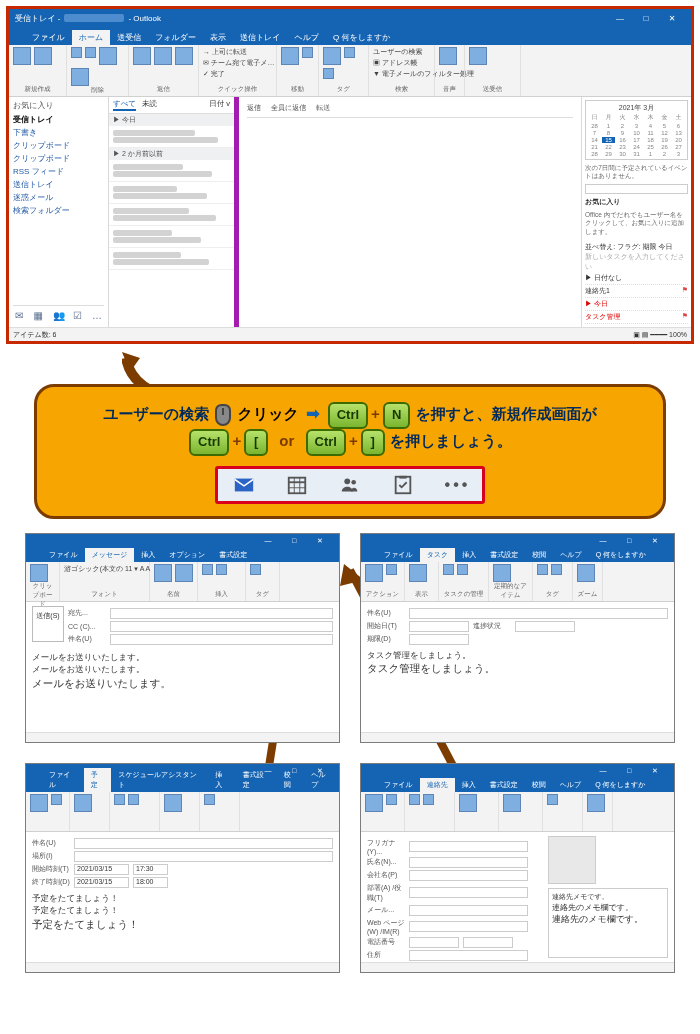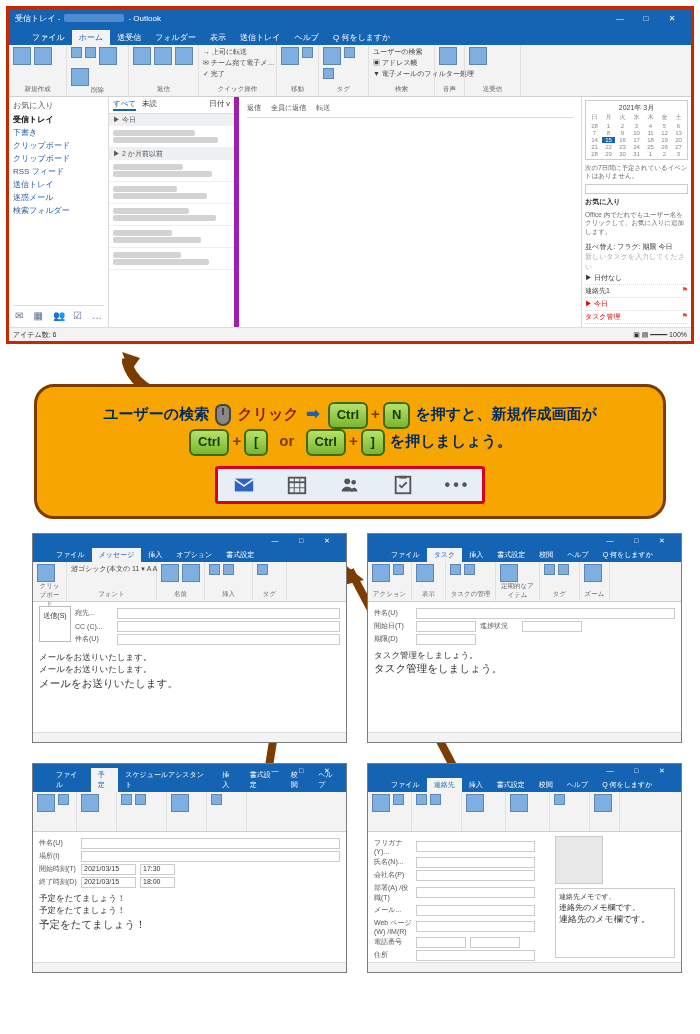--- a/index.html
+++ b/index.html
@@ -58,35 +58,35 @@
 
 
 .callout-wrap{position:relative;margin-top:-2px}
 
 .callout{background:#f7a500;border:3px solid #7c3c00;border-radius:20px;margin:42px 34px 14px;padding:14px 16px 12px;position:relative;color:#002a5b;font-size:15px;font-weight:bold;line-height:1.6;text-align:left}
 .callout .l{display:block;text-align:center}
 .kbd{display:inline-block;background:linear-gradient(#b6e26a,#7ab52f);border:2px solid #3e6b00;border-radius:6px;padding:1px 7px;color:#173900;font-weight:bold;font-size:13px;margin:0 1px;min-width:24px;text-align:center}
 .plus{color:#7c3c00;font-weight:bold;margin:0 2px}
 .mouse-ico{display:inline-block;width:16px;height:22px;background:#888;border:2px solid #444;border-radius:8px 8px 10px 10px;position:relative;vertical-align:middle;margin:0 2px}
 .mouse-ico::before{content:"";position:absolute;left:50%;top:2px;width:2px;height:7px;background:#444;transform:translateX(-50%)}
-.red{color:#7f1d1d}
+.red{color:#000000}
 .arrow-r{color:#1564b3;font-size:16px;margin:0 3px}
 
 .nav-big{background:#e8eef6;border:3px solid #d8001c;border-radius:3px;margin:10px auto 0;width:270px;height:38px;display:flex;align-items:center;justify-content:space-around;color:#43506b}
 .nav-big svg,.nav-big .dots{width:22px;height:22px}
 .dots{letter-spacing:3px;font-size:16px;line-height:22px;color:#555;text-align:center}
 
 
 .mod-label{position:absolute;background:#fff;border:3px solid #c62800;border-radius:12px;padding:3px 14px;color:#c62800;font-weight:bold;font-size:15px}
 
 
 .conn{position:absolute;pointer-events:none}
 
 
-.minis{display:flex;flex-wrap:wrap;gap:20px;justify-content:flex-end;padding:0 18px 18px;position:relative}
+.minis{display:flex;flex-wrap:wrap;gap:20px;justify-content:center;padding:0 18px 18px;position:relative}
 .mini{width:315px;height:210px;border:1px solid #7c7c7c;background:#fff;font-size:7px;display:flex;flex-direction:column}
 .mini .titlebar{height:14px;font-size:7px}
 .mini .ribbon-tabs{height:14px;font-size:7px}
 .mini .ribbon{height:40px}
 .mini .content{flex:1;padding:4px 6px;font-size:8px;color:#333;overflow:hidden}
 .mini .field-row{display:flex;gap:4px;margin:2px 0;align-items:center}
 .mini .fld-lbl{font-size:7px;color:#555;width:38px}
 .mini .fld-val{flex:1;border:1px solid #ccc;height:11px;font-size:7px;padding:0 2px}
 .mini .text-area{margin-top:4px;font-size:8.5px;line-height:1.5}
 .mini .text-area .big{font-size:10.5px}

